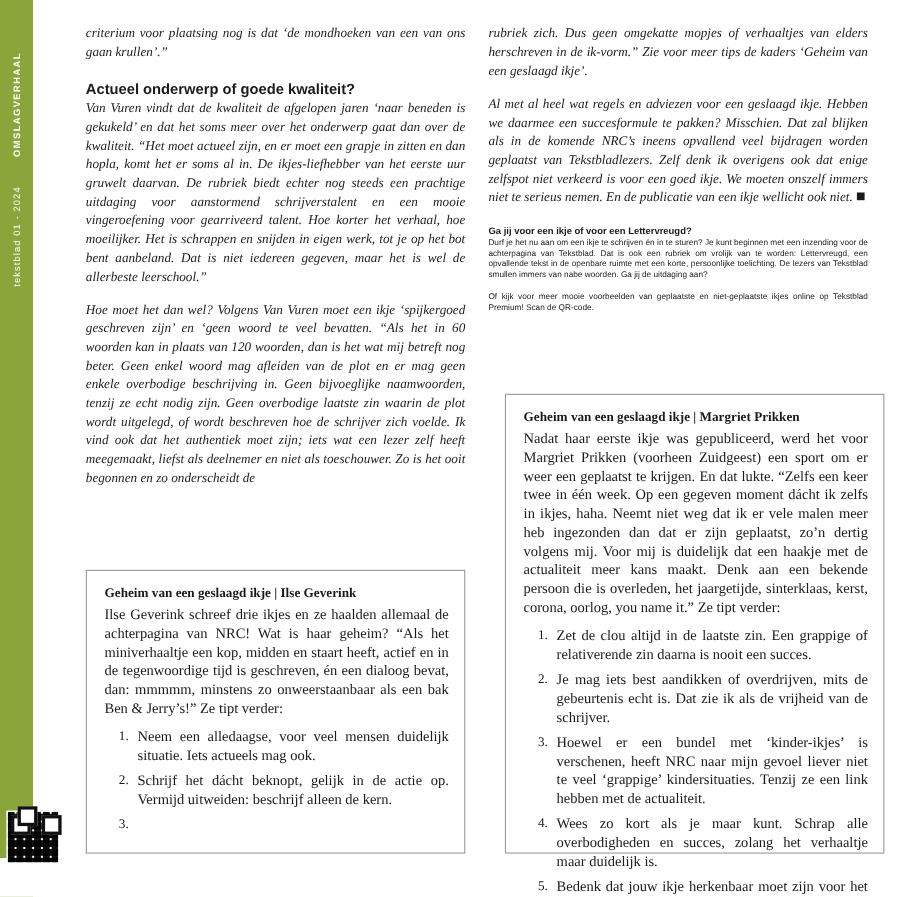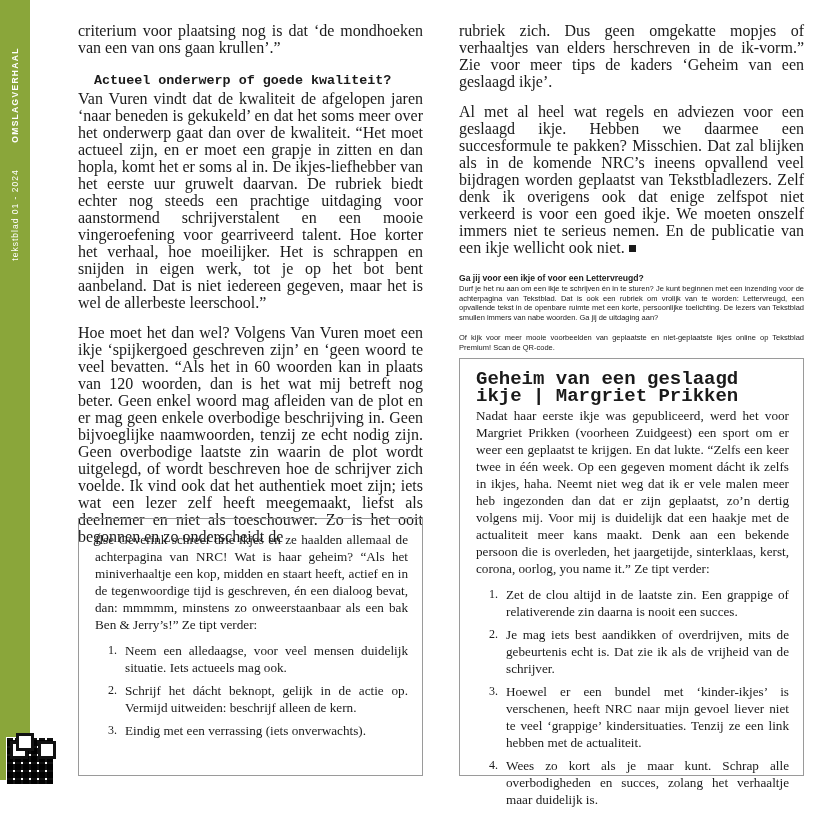--- a/index.html
+++ b/index.html
@@ -118,34 +118,35 @@
     top: 22px;
     width: 742px;
     height: 770px;
   }
   .col {
     position: absolute;
     top: 0;
     width: 345px;
   }
   .col-left  { left: 0; }
-  .col-right { left: 381px; }
+  .col-right { left: 366px; }
 
   p.body {
     margin: 0 0 0 0;
-    font-size: 16px;
+    font-size: 12px;
     line-height: 17.0px;
     text-align: justify;
     hyphens: manual;
+    font-style: italic;
   }
   p.body + p.body { margin-top: 13px; }
 
   h2.subhead {
-    margin: 16px 0 1px 16px;
-    font-family: Liberation Mono, monospace;
+    margin: 16px 0 1px 0;
+    font-family: Liberation Sans, sans-serif;
     font-size: 13.4px;
     font-weight: bold;
     line-height: 17px;
   }
 
   
   .greybox {
     margin-top: 17px;
     font-family: "Liberation Sans", sans-serif;
   }
@@ -165,24 +166,23 @@
 
   
   .tipbox {
     position: absolute;
     border: 1px solid #9a9a9a;
     box-sizing: border-box;
     padding: 12px 14px 12px 16px;
   }
   .tipbox h3 {
     margin: 0 0 2px 0;
-    font-size: 19px;
+    font-size: 12px;
     font-weight: bold;
     line-height: 17px;
-    font-family: Liberation Mono, monospace;
   }
   .tipbox p {
     margin: 0;
     font-size: 13.2px;
     line-height: 17.0px;
     text-align: justify;
     font-family: Liberation Serif, serif;
   }
   ol.tips {
     margin: 9px 0 0 0;
@@ -256,25 +256,26 @@
     <p class="body"><span>Al met al heel wat regels en adviezen voor een geslaagd ikje. Hebben we daarmee een succesformule te pakken? Misschien. Dat zal blijken als in de komende NRC’s ineens opvallend veel bijdragen worden geplaatst van Tekstbladlezers. Zelf denk ik overigens ook dat enige zelfspot niet verkeerd is voor een goed ikje. We moeten onszelf immers niet te serieus nemen. En de publicatie van een ikje wellicht ook niet.</span><span class="endmark"></span></p>
 
     <div class="greybox">
       <h3>Ga jij voor een ikje of voor een Lettervreugd?</h3>
       <p>Durf je het nu aan om een ikje te schrijven én in te sturen? Je kunt beginnen met een inzending voor de achterpagina van Tekstblad. Dat is ook een rubriek om vrolijk van te worden: Lettervreugd, een opvallende tekst in de openbare ruimte met een korte, persoonlijke toelichting. De lezers van Tekstblad smullen immers van nabe woorden. Ga jij de uitdaging aan?</p>
       <p class="spaced">Of kijk voor meer mooie voorbeelden van geplaatste en niet-geplaatste ikjes online op Tekstblad Premium! Scan de QR-code.</p>
     </div>
   </div>
 
   <div class="tipbox box-left">
+    <h3>Geheim van een geslaagd ikje | Ilse Geverink</h3>
     <p>Ilse Geverink schreef drie ikjes en ze haalden allemaal de achterpagina van NRC! Wat is haar geheim? “Als het miniverhaaltje een kop, midden en staart heeft, actief en in de tegenwoordige tijd is geschreven, én een dialoog bevat, dan: mmmmm, minstens zo onweerstaanbaar als een bak Ben &amp; Jerry’s!” Ze tipt verder:</p>
     <ol class="tips">
       <li><span class="num">1.</span><span>Neem een alledaagse, voor veel mensen duidelijk situatie. Iets actueels mag ook.</span></li>
       <li><span class="num">2.</span><span>Schrijf het dácht beknopt, gelijk in de actie op. Vermijd uitweiden: beschrijf alleen de kern.</span></li>
-      <li><span class="num">3.</span><span>Eindig met een verrassing (iets onverwachts).</span></li>
+      <li><span class="num">3.</span></li>
     </ol>
   </div>
 
   <div class="tipbox box-right">
     <h3>Geheim van een geslaagd ikje | Margriet Prikken</h3>
     <p>Nadat haar eerste ikje was gepubliceerd, werd het voor Margriet Prikken (voorheen Zuidgeest) een sport om er weer een geplaatst te krijgen. En dat lukte. “Zelfs een keer twee in één week. Op een gegeven moment dácht ik zelfs in ikjes, haha. Neemt niet weg dat ik er vele malen meer heb ingezonden dan dat er zijn geplaatst, zo’n dertig volgens mij. Voor mij is duidelijk dat een haakje met de actualiteit meer kans maakt. Denk aan een bekende persoon die is overleden, het jaargetijde, sinterklaas, kerst, corona, oorlog, you name it.” Ze tipt verder:</p>
     <ol class="tips">
       <li><span class="num">1.</span><span>Zet de clou altijd in de laatste zin. Een grappige of relativerende zin daarna is nooit een succes.</span></li>
       <li><span class="num">2.</span><span>Je mag iets best aandikken of overdrijven, mits de gebeurtenis echt is. Dat zie ik als de vrijheid van de schrijver.</span></li>
       <li><span class="num">3.</span><span>Hoewel er een bundel met ‘kinder-ikjes’ is verschenen, heeft NRC naar mijn gevoel liever niet te veel ‘grappige’ kindersituaties. Tenzij ze een link hebben met de actualiteit.</span></li>

